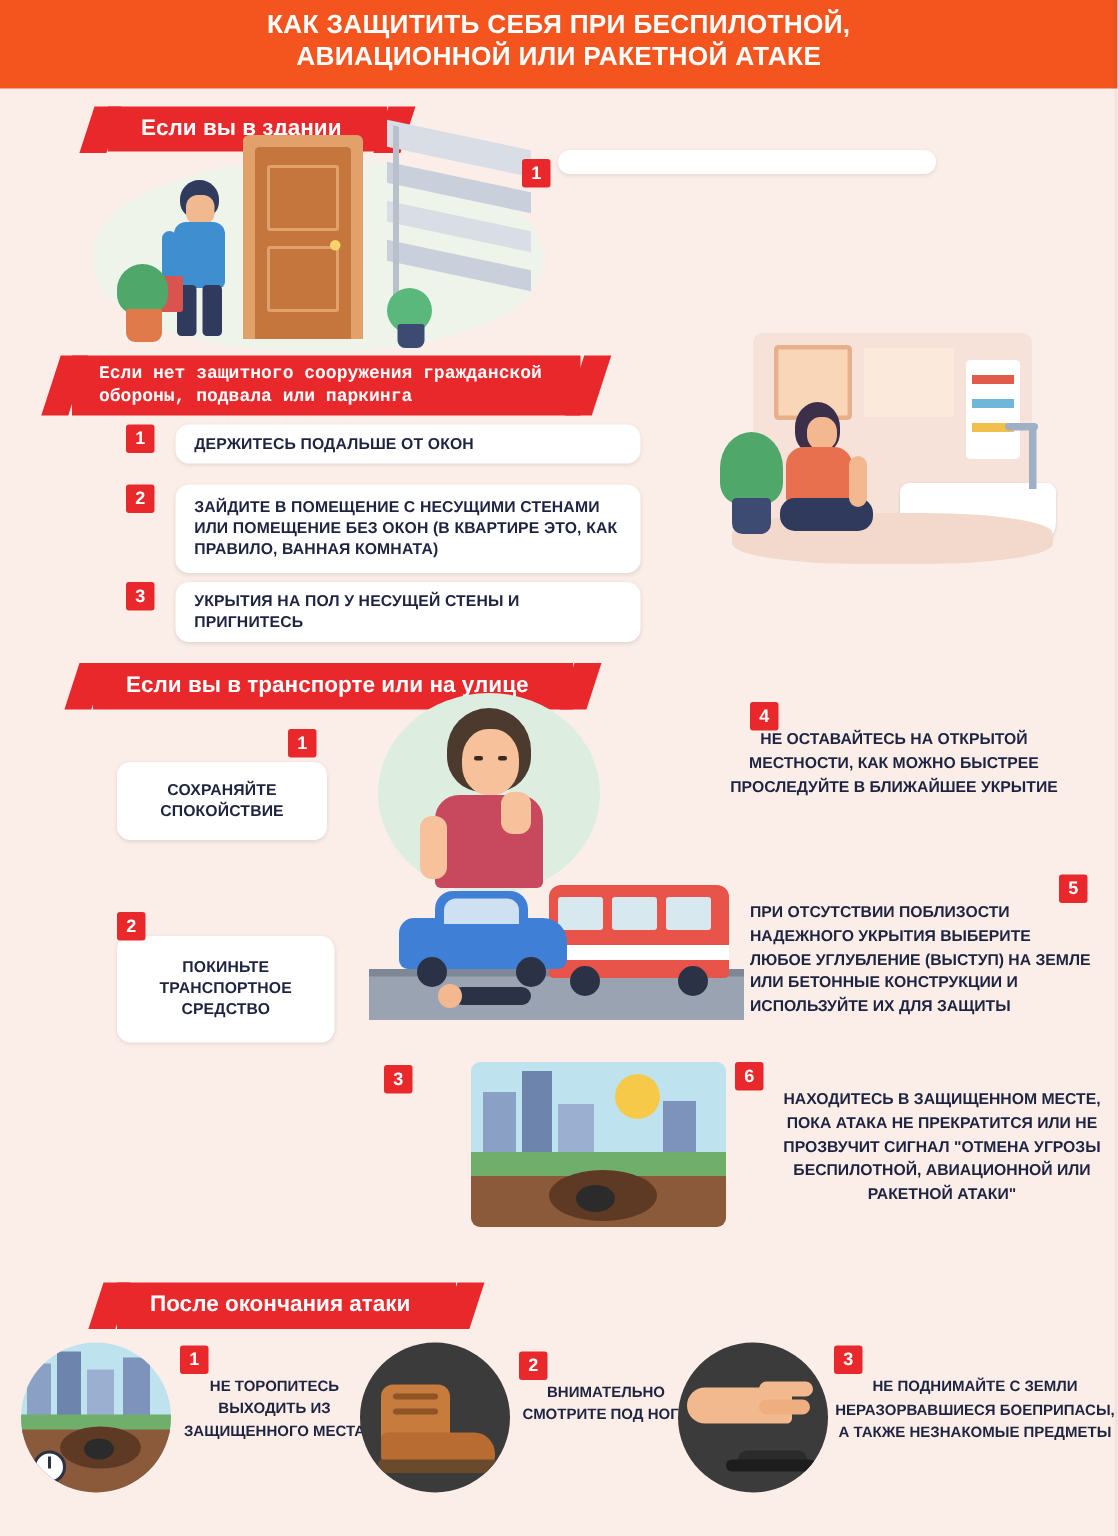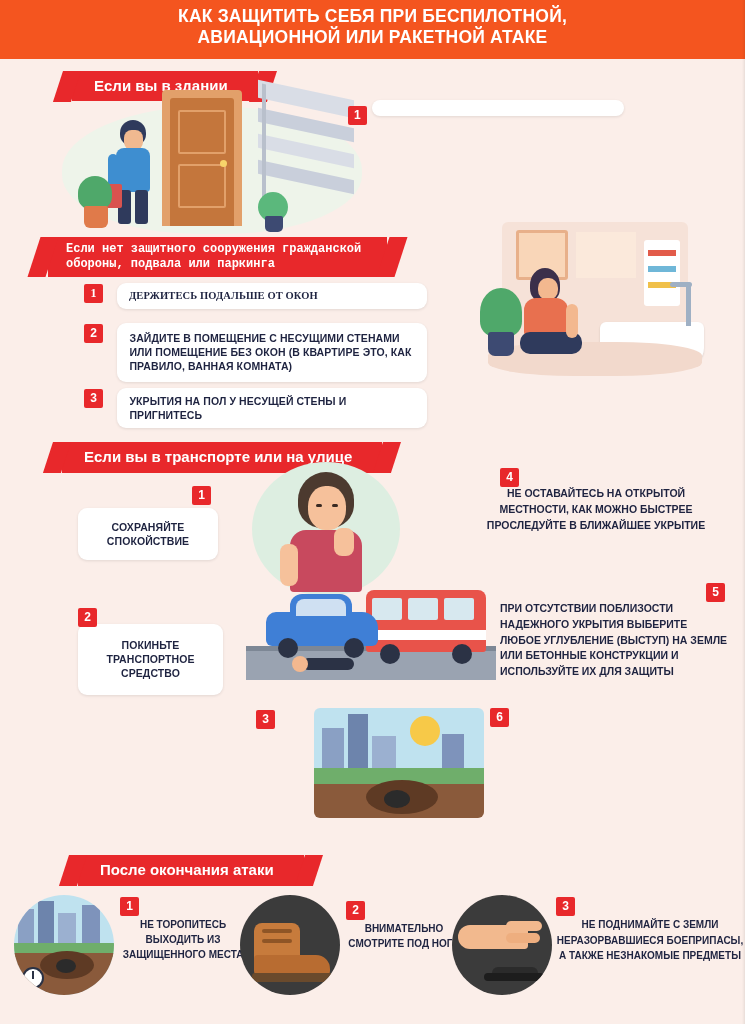--- a/index.html
+++ b/index.html
@@ -177,21 +177,21 @@
   <div class="abs" style="left:50px; top:46px; width:30px; height:34px; background:#3b2f4a; border-radius:50% 50% 40% 40%;"></div>
   <div class="abs" style="left:58px; top:56px; width:20px; height:22px; background:#f3b88f; border-radius:45%;"></div>
   <div class="abs" style="left:44px; top:76px; width:44px; height:40px; background:#e8704f; border-radius:12px 12px 6px 6px;"></div>
   <div class="abs" style="left:40px; top:110px; width:62px; height:22px; background:#2f3a5c; border-radius:10px;"></div>
   <div class="abs" style="left:86px; top:82px; width:12px; height:34px; background:#f3b88f; border-radius:6px;"></div>
 
   <div class="abs" style="left:0px; top:66px; width:42px; height:48px; background:#4fa86a; border-radius:50% 50% 30% 30%;"></div>
   <div class="abs" style="left:8px; top:110px; width:26px; height:24px; background:#3d4a72; border-radius:3px 3px 7px 7px;"></div>
 </div>
 
-<div class="abs" style="left:84px; top:283px;font-family:Liberation Serif, serif;">
+<div class="abs" style="left:84px; top:283px;">
   <span class="num">1</span>
   <span class="card" style="display:inline-block; width:310px; margin-left:10px; vertical-align:top; padding:6px 12px;">ДЕРЖИТЕСЬ ПОДАЛЬШЕ ОТ ОКОН</span>
 </div>
 
 <div class="abs" style="left:84px; top:323px;">
   <span class="num">2</span>
   <span class="card" style="display:inline-block; width:310px; margin-left:10px; vertical-align:top;">ЗАЙДИТЕ В ПОМЕЩЕНИЕ С НЕСУЩИМИ СТЕНАМИ ИЛИ ПОМЕЩЕНИЕ БЕЗ ОКОН (В КВАРТИРЕ ЭТО, КАК ПРАВИЛО, ВАННАЯ КОМНАТА)</span>
 </div>
 
 <div class="abs" style="left:84px; top:388px;">
@@ -268,20 +268,21 @@
   <div class="abs" style="left:52px; top:72px; width:72px; height:34px; background:#5e3a24; border-radius:50%;"></div>
   <div class="abs" style="left:70px; top:82px; width:26px; height:18px; background:#2b2b2b; border-radius:50%;"></div>
 </div>
 
 <div class="abs" style="left:70px; top:710px;">
   <span class="abs num" style="left:186px; top:0px;">3</span>
 </div>
 
 <div class="abs" style="left:490px; top:708px;">
   <span class="abs num" style="left:0px; top:0px;">6</span>
+  <div style="width:228px; margin-top:18px; margin-left:24px; text-align:center; font-size:10.5px; font-weight:bold; color:#1e2340; line-height:1.5;">НАХОДИТЕСЬ В ЗАЩИЩЕННОМ МЕСТЕ, ПОКА АТАКА НЕ ПРЕКРАТИТСЯ ИЛИ НЕ ПРОЗВУЧИТ СИГНАЛ "ОТМЕНА УГРОЗЫ БЕСПИЛОТНОЙ, АВИАЦИОННОЙ ИЛИ РАКЕТНОЙ АТАКИ"</div>
 </div>
 
 <div class="abs" style="left:78px; top:855px;">
   <span class="banner">После окончания атаки</span>
 </div>
 
 <div class="abs" style="left:14px; top:895px; width:230px;">
   <div class="abs" style="left:0; top:0; width:100px; height:100px; border-radius:50%; overflow:hidden; background:#bfe2ef;">
     <div class="abs" style="left:4px; top:14px; width:16px; height:40px; background:#8aa0c4;"></div>
     <div class="abs" style="left:24px; top:6px; width:16px; height:48px; background:#6d84ac;"></div>

